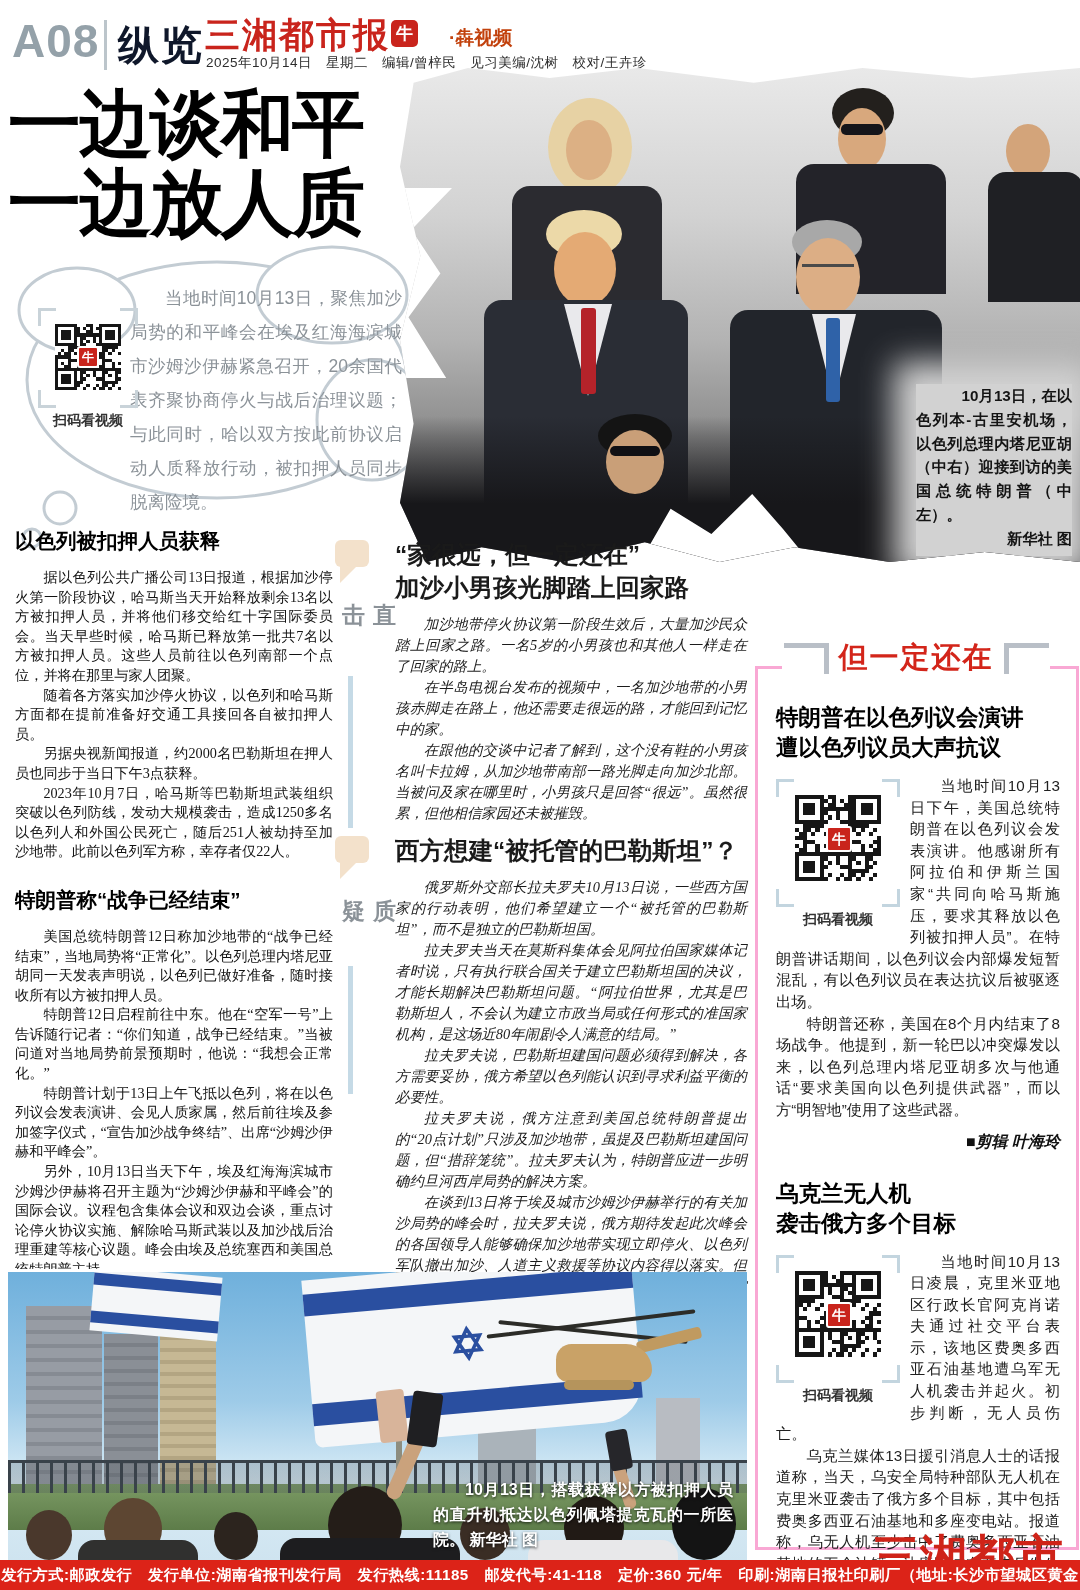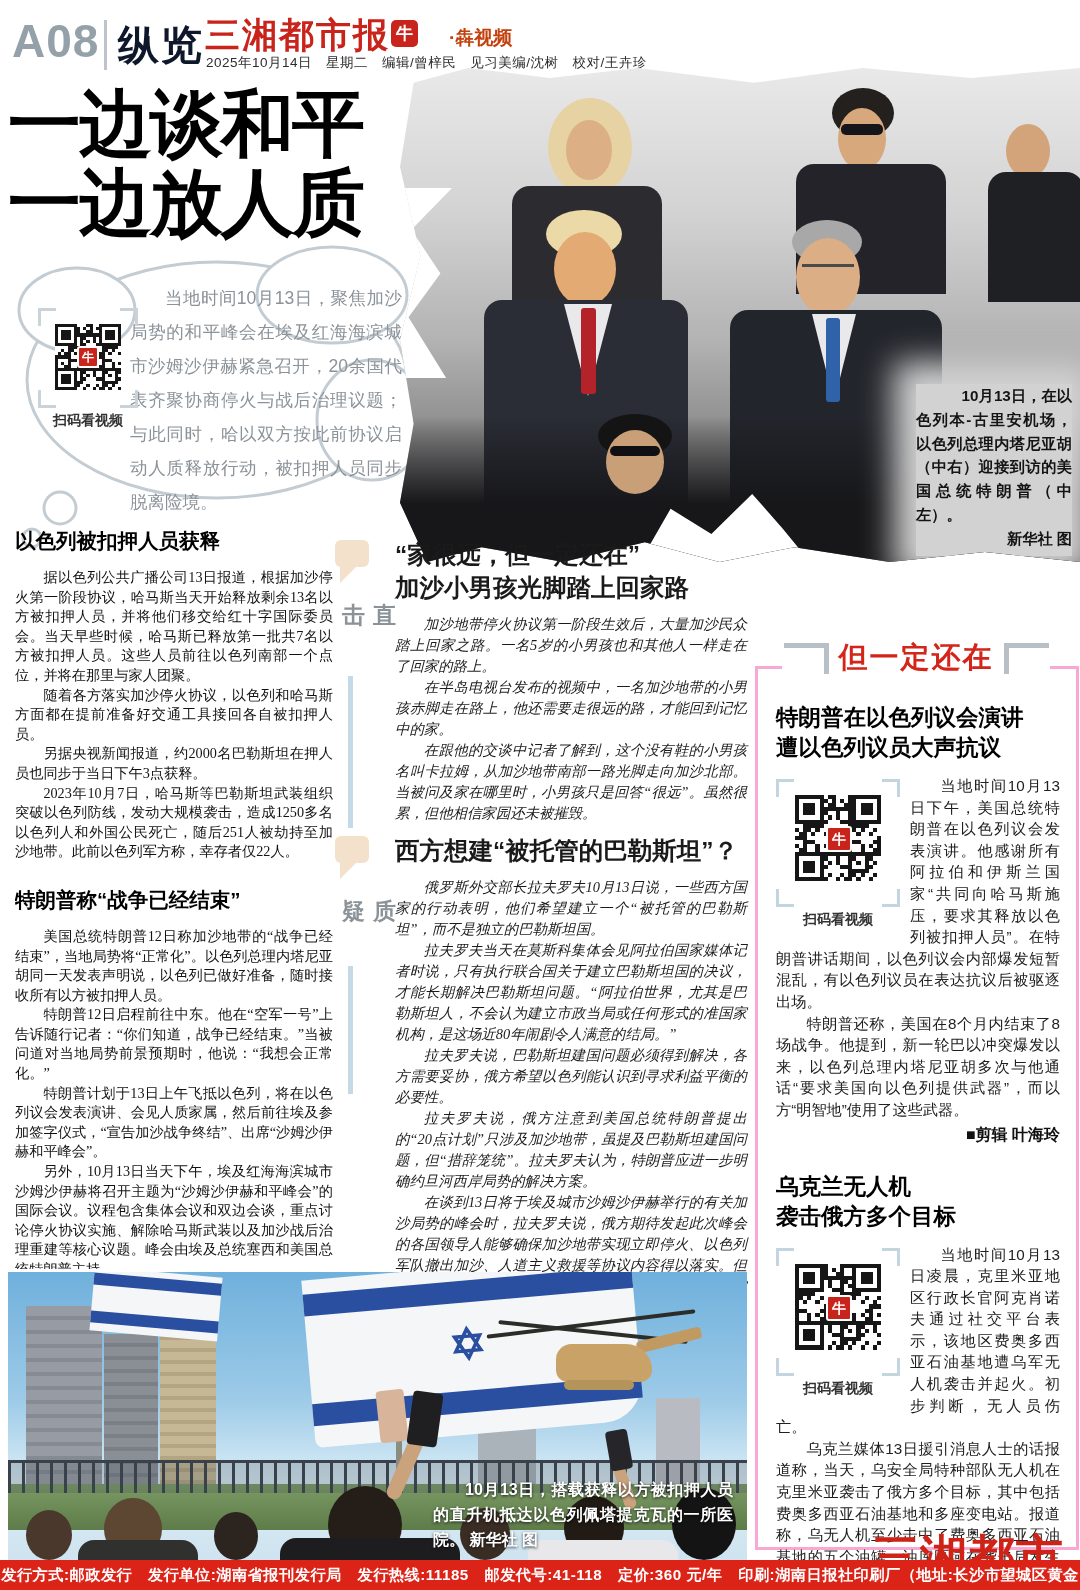--- a/index.html
+++ b/index.html
@@ -76,21 +76,21 @@
   .globe-box{left:755px;top:666px;width:318px;height:878px;border:3px solid #f9a8d4;}
   .globe-head{left:782px;top:640px;width:268px;height:40px;display:flex;align-items:flex-start;justify-content:center;background:#fff;z-index:3;}
   .globe-title{font-size:29px;font-weight:bold;color:#d3251a;letter-spacing:2px;padding:0 10px;line-height:34px;}
   .orn{width:40px;height:26px;margin-top:3px;}
   .orn.l{border-top:5px solid #b9bfc7;border-right:5px solid #b9bfc7;}
   .orn.r{border-top:5px solid #b9bfc7;border-left:5px solid #b9bfc7;}
   .globe-inner{position:absolute;inset:0;padding:34px 16px 0 18px;box-sizing:border-box;}
   .globe-inner h3{margin:0 0 12px;font-size:22.5px;line-height:30px;font-weight:bold;color:#000;}
   .globe-inner h3.second{margin-top:26px;}
   .globe-inner p{margin:0;font-size:15.2px;line-height:21.6px;color:#202020;text-align:justify;text-indent:2em;}
-  .globe-byline{margin-top:4px;font-size:16px;font-weight:bold;color:#111;text-align:right;}
+  .globe-byline{margin-top:11px;font-size:16px;font-weight:bold;color:#111;text-align:right;font-style:italic;}
   .qr-float{position:relative;float:left;width:124px;height:150px;margin:4px 10px 2px 0;}
   .qr-float .bk{border-color:#c3d5df;}
   
   .bphoto{left:8px;top:1272px;width:739px;height:288px;overflow:hidden;background:linear-gradient(180deg,#6fb0dc 0%,#9ecbe8 45%,#d9ecf6 72%,#cfe4f0 100%);}
   .bld{position:absolute;background:repeating-linear-gradient(180deg,#979ca4 0 10px,#868b93 10px 14px);}
   .lawn{position:absolute;left:0;top:212px;width:100%;height:46px;background:linear-gradient(180deg,#7b9a64,#5d7c49);}
   .fence{position:absolute;left:0;top:188px;width:100%;height:30px;
     background:repeating-linear-gradient(90deg,#39424a 0 3px,rgba(70,80,88,.25) 3px 14px);border-top:3px solid #39424a;}
   .flag{position:absolute;background:#f4f6f8;}
   .stripe{position:absolute;left:0;width:100%;background:#2a4fa0;}

